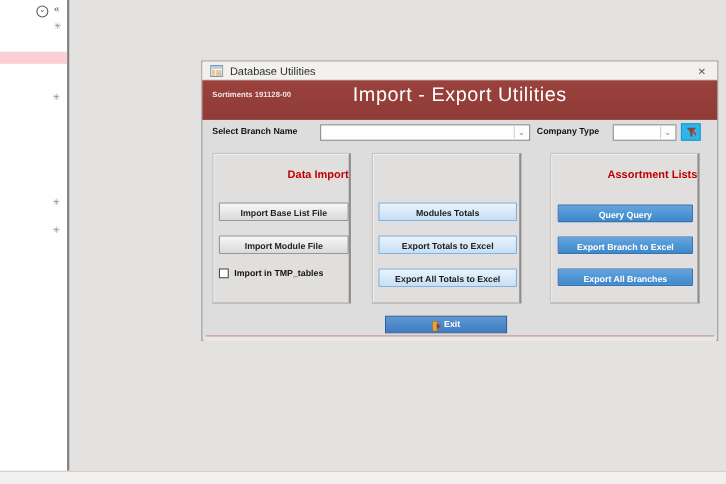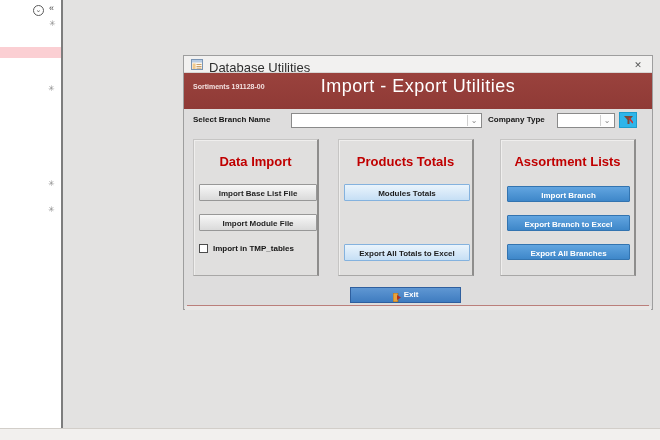--- a/index.html
+++ b/index.html
@@ -16,38 +16,38 @@
 
   
   .main-bg { position:absolute; left:65px; top:0; width:595px; height:428px; background:#e3e2e1; }
   .statusbar { position:absolute; left:0; top:428px; width:660px; height:12px; background:#f2f0ee; border-top:1px solid #d2cec9; }
   .status-num { position:absolute; left:671px; top:430px; font-size:7.5px; color:#3c3c3c; white-space:nowrap; }
 
   
   .dialog { position:absolute; left:183px; top:55px; width:470px; height:255px; background:#dedddd; border:1px solid #9e9e9e; }
   .titlebar { position:absolute; left:0; top:0; width:100%; height:17px; background:#f2f1f0; border-bottom:1px solid #d8d6d4; }
   .form-icon { position:absolute; left:7px; top:3px; width:12px; height:11px; }
-  .dlg-title { position:absolute; left:25px; top:4px; font-size:13px; color:#2e2e2e; }
+  .dlg-title { position:absolute; left:25px; top:4px; font-size:10px; color:#2e2e2e; }
   .dlg-close { position:absolute; right:8px; top:3px; width:12px; height:12px; font-size:9px; color:#555; text-align:center; line-height:12px; cursor:default; }
 
   .redheader { position:absolute; left:0; top:17px; width:100%; height:36px; background:linear-gradient(#9a423d,#8f3a36); }
   .red-sub { position:absolute; left:9px; top:10px; font-size:7px; font-weight:bold; color:#f3e2e1; }
   .red-title { position:absolute; left:0; top:3px; width:100%; text-align:center; font-size:18px; color:#ffffff; letter-spacing:0.5px; }
 
   
   .fld-label { position:absolute; font-size:8px; font-weight:bold; color:#141414; }
   .combo { position:absolute; height:15px; background:#ffffff; border:1px solid #8a8a8a; }
   .combo .arrow { position:absolute; right:1px; top:1px; bottom:1px; width:13px; border-left:1px solid #d0d0d0; color:#8a8a8a; font-size:8px; text-align:center; line-height:12px; background:#fdfdfd; }
   .combo .val { position:absolute; left:3px; top:3px; font-size:8px; color:#222; }
   .cyan-btn { position:absolute; left:435px; top:56px; width:18px; height:16px; background:#2fb5ea; border:1px solid #1d9ccc; }
   .cyan-btn svg { position:absolute; left:4px; top:3px; }
 
   
   .panel { position:absolute; top:83px; height:137px; background:#e0dfde; border:1px solid #c6c5c4; border-right:2px solid #8e8d8c; border-bottom:1px solid #a8a7a6; box-shadow:inset 1px 1px 0 #efeeed; }
-  .panel-title { position:absolute; left:0; top:14px; width:100%; text-align:center; font-size:13px; font-weight:bold; color:#c00000; }
+  .panel-title { position:absolute; left:0; top:14px; width:100%; text-align:right; font-size:10px; font-weight:bold; color:#c00000; }
   .pbtn { position:absolute; font-size:8px; font-weight:bold; text-align:center; border-radius:1px; cursor:default; }
   .pbtn.gray { background:linear-gradient(#f7f7f7,#dadada); border:1px solid #979797; color:#1f1f1f; }
   .pbtn.lblue { background:linear-gradient(#eaf4fc,#c6dff5); border:1px solid #84b2de; color:#1c1c1c; }
   .pbtn.blue  { background:linear-gradient(#62a5e0,#3e87c9); border:1px solid #3374b0; color:#ffffff; }
   .pbtn span.lbl { display:block; margin-top:4px; }
 
   .cb-row { position:absolute; left:5px; top:104px; height:10px; }
   .cb-box { position:absolute; left:0; top:0; width:9px; height:9px; background:#ffffff; border:1px solid #4c4c4c; }
   .cb-lbl { position:absolute; left:14px; top:0; font-size:8px; font-weight:bold; color:#141414; white-space:nowrap; }
 
@@ -120,33 +120,35 @@
       <div class="pbtn gray" style="left:5px; top:74px; width:118px; height:17px;">
         <span class="lbl">Import Module File</span>
       </div>
       <div class="cb-row">
         <span class="cb-box"></span>
         <span class="cb-lbl">Import in TMP_tables</span>
       </div>
     </div>
 
     <div class="panel" style="left:154px; width:136px;">
-      <div class="panel-title">Products Totals</div>
       <div class="pbtn lblue" style="left:5px; top:44px; width:126px; height:17px;">
         <span class="lbl">Modules Totals</span>
+      </div>
+      <div class="pbtn lblue" style="left:5px; top:74px; width:126px; height:17px;">
+        <span class="lbl">Export Totals to Excel</span>
       </div>
       <div class="pbtn lblue" style="left:5px; top:104px; width:126px; height:17px;">
         <span class="lbl">Export All Totals to Excel</span>
       </div>
     </div>
 
     <div class="panel" style="left:316px; width:136px;padding-left:24px;">
       <div class="panel-title">Assortment Lists</div>
       <div class="pbtn blue" style="left:6px; top:46px; width:123px; height:16px;">
-        <span class="lbl">Import Branch</span>
+        <span class="lbl">Query Query</span>
       </div>
       <div class="pbtn blue" style="left:6px; top:75px; width:123px; height:16px;">
         <span class="lbl">Export Branch to Excel</span>
       </div>
       <div class="pbtn blue" style="left:6px; top:104px; width:123px; height:16px;">
         <span class="lbl">Export All Branches</span>
       </div>
     </div>
 
     <div class="exit-btn">

